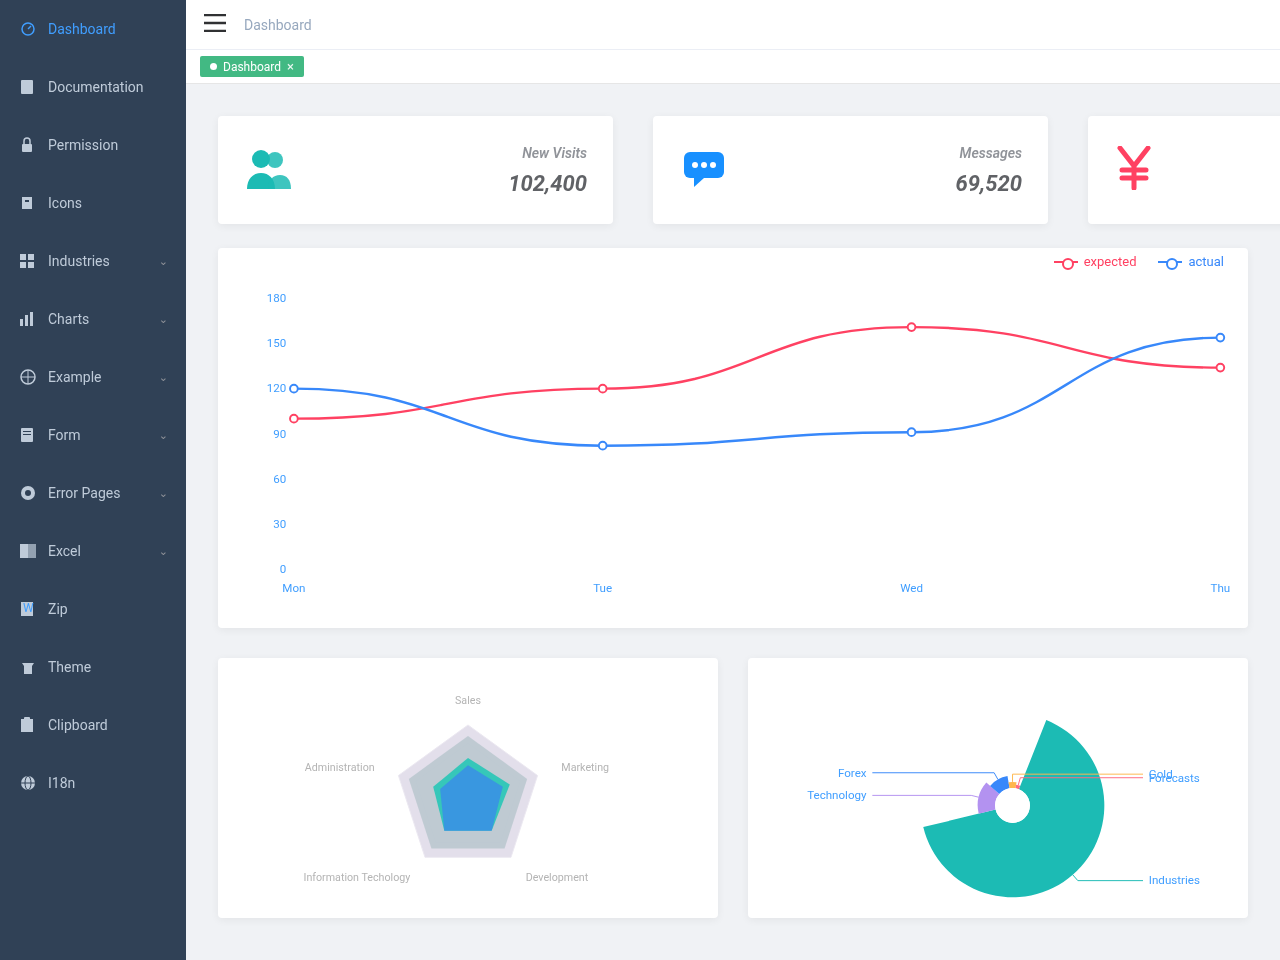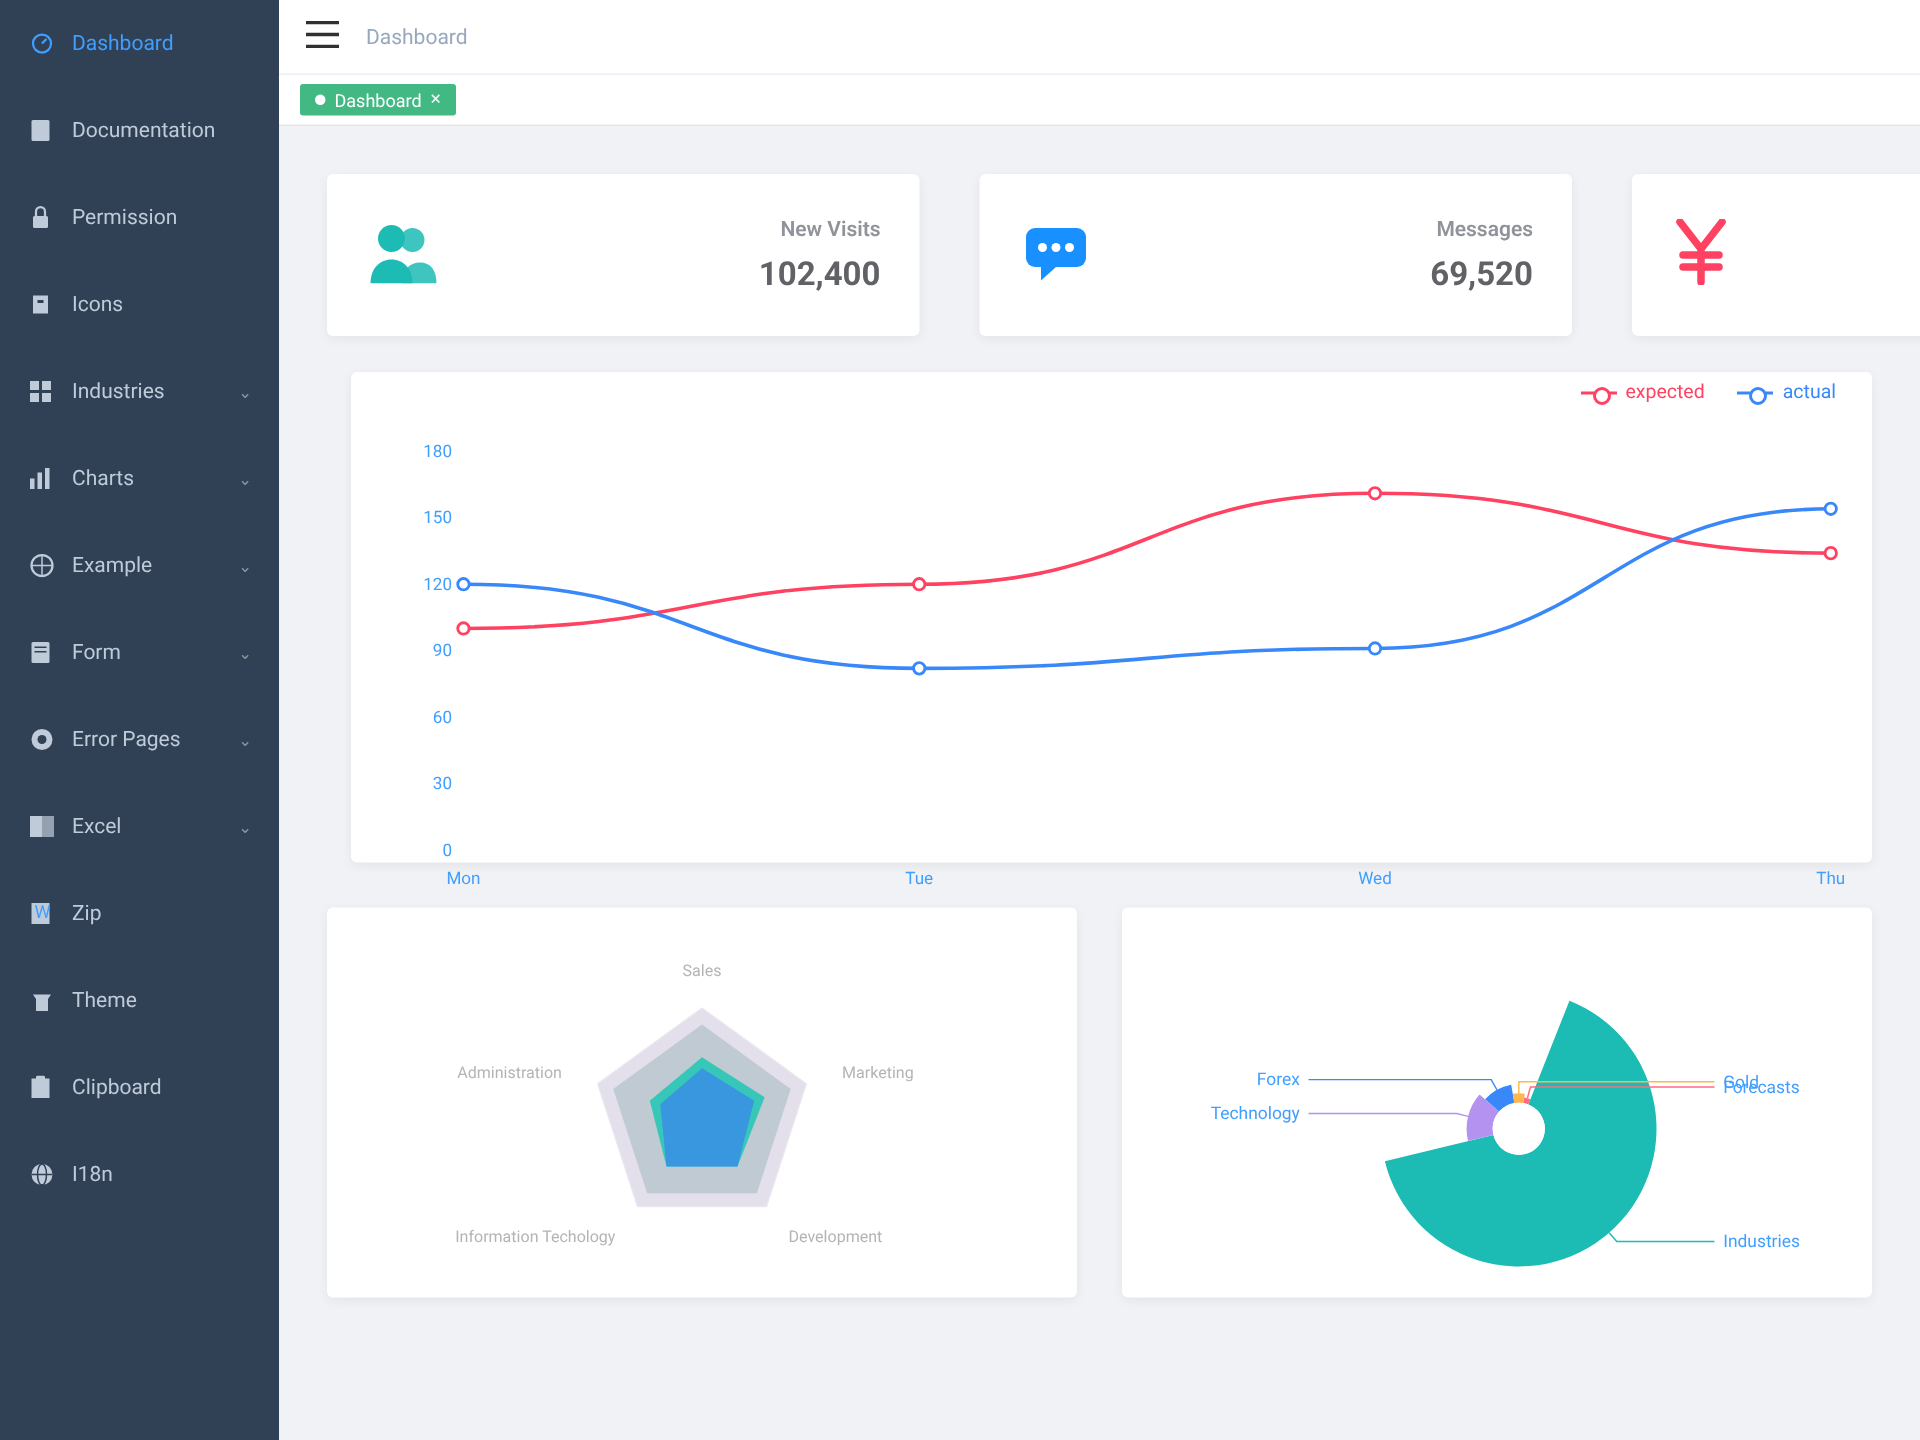--- a/index.html
+++ b/index.html
@@ -13,25 +13,25 @@
 .topbar { height:50px; background:#fff; border-bottom:1px solid #ebeef5; display:flex; align-items:center; padding:0 18px; gap:18px; }
 .hamburger { cursor:pointer; color:#333; }
 .breadcrumb { color:#97a8be; font-size:14px; }
 .tagsview { height:34px; background:#fff; border-bottom:1px solid #e6e6e6; display:flex; align-items:center; padding:0 14px; }
 .tag { background:#42b983; color:#fff; font-size:12px; padding:3px 10px; border-radius:2px; display:inline-flex; align-items:center; gap:6px; cursor:pointer; }
 .tag .dot { width:7px; height:7px; background:#fff; border-radius:50%; }
 .tag .x { font-size:13px; opacity:.9; }
 .content { padding:32px 32px 32px 32px; }
 .cards { display:flex; gap:40px; margin-bottom:24px; }
 .card { flex:0 0 395px; height:108px; background:#fff; border-radius:4px; box-shadow:0 2px 8px rgba(0,0,0,.06); display:flex; align-items:center; padding:0 26px; justify-content:space-between; }
-.card .txt { text-align:right; }
+.card .txt { text-align:right;font-style:italic; }
 .card .lbl { color:#909399; font-size:14px; font-weight:600; margin-bottom:10px; }
 .card .val { color:#606266; font-size:22px; font-weight:700;text-align:right; }
 .panel { background:#fff; border-radius:4px; box-shadow:0 2px 8px rgba(0,0,0,.06); padding:18px; }
-.linechart { height:327px; margin-bottom:30px; position:relative;margin-left:16px; }
+.linechart { height:380px; margin-bottom:30px; position:relative; }
 .legend { position:absolute; top:6px; right:24px; display:flex; gap:22px; font-size:13px; color:#666; }
 .legend span { display:inline-flex; align-items:center; gap:6px; }
 .legend .sym { display:inline-block; width:24px; height:2px; position:relative; }
 .legend .sym::after { content:''; position:absolute; top:-3px; left:8px; width:8px; height:8px; border:2px solid currentColor; border-radius:50%; background:#fff; }
 .row2 { display:flex; gap:30px; }
 .row2 .panel { flex:1; height:260px; position:relative; }
 svg text { font-size:12px; fill:#409eff; }
 .radar-lbl, .pie-lbl { font-size:12px; fill:#b4b4b4; }
 .pie-lbl-c { font-size:12px; }
 </style>

